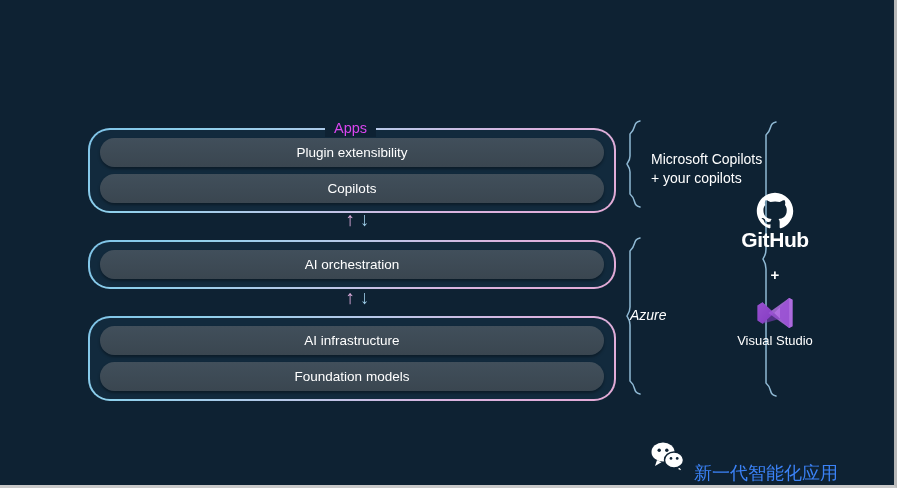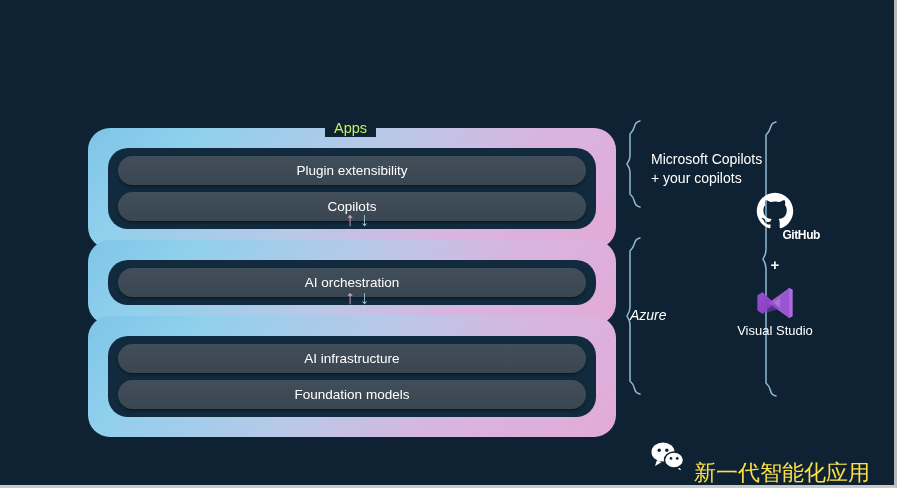--- a/index.html
+++ b/index.html
@@ -34,21 +34,21 @@
     white-space: nowrap;
   }
 
   
   .layer {
     position: absolute;
     left: 88px;
     width: 528px;
     box-sizing: border-box;
     border-radius: 22px;
-    padding: 20px;
+    padding: 2px;
     background: linear-gradient(135deg,
                 #7fc4e8 0%, #8fd0ec 18%,
                 #b9c8e8 48%,
                 #d9b4e0 72%, #e3aad6 100%);
   }
   .layer-inner {
     border-radius: 20px;
     background: #122a3d;
     padding: 8px 10px;
     display: flex;
@@ -74,21 +74,21 @@
     font-weight: 400;
   }
 
   
   #apps-caption {
     position: absolute;
     left: 325px;
     top: 120px;
     background: #0e2233;
     padding: 0 9px;
-    color: #bef264;
+    color: #d946ef;
     font-size: 14.5px;
     line-height: 17px;
     z-index: 5;
     white-space: nowrap;
   }
 
   
   .arrows {
     position: absolute;
     left: 330px;
@@ -123,25 +123,24 @@
   #tools-col {
     position: absolute;
     left: 730px;
     top: 192px;
     width: 90px;
     text-align: center;
   }
   #github-mark { display: block; margin: 0 auto; }
   #github-name {
     color: #ffffff;
-    font-size: 12px;
+    font-size: 21px;
     font-weight: bold;
     letter-spacing: -0.4px;
     margin-top: -2px;
-    text-align: right;
   }
   #plus-sign {
     color: #ffffff;
     font-size: 15px;
     font-weight: bold;
     margin: 14px 0 10px 0;
   }
   #vs-mark { display: block; margin: 0 auto; }
   #vs-name {
     color: #ffffff;
@@ -152,22 +151,22 @@
   
   #watermark {
     position: absolute;
     left: 651px;
     top: 428px;
     display: flex;
     align-items: center;
     gap: 9px;
   }
   #watermark-text {
-    color: #fde047;
-    font-size: 22px;
+    color: #3b82f6;
+    font-size: 18px;
     font-family: "DejaVu Sans", sans-serif;
     line-height: 26px;
     white-space: nowrap;
     margin-top: 32px;
   }
 </style>
 </head>
 <body>
 
 <div id="slide">

